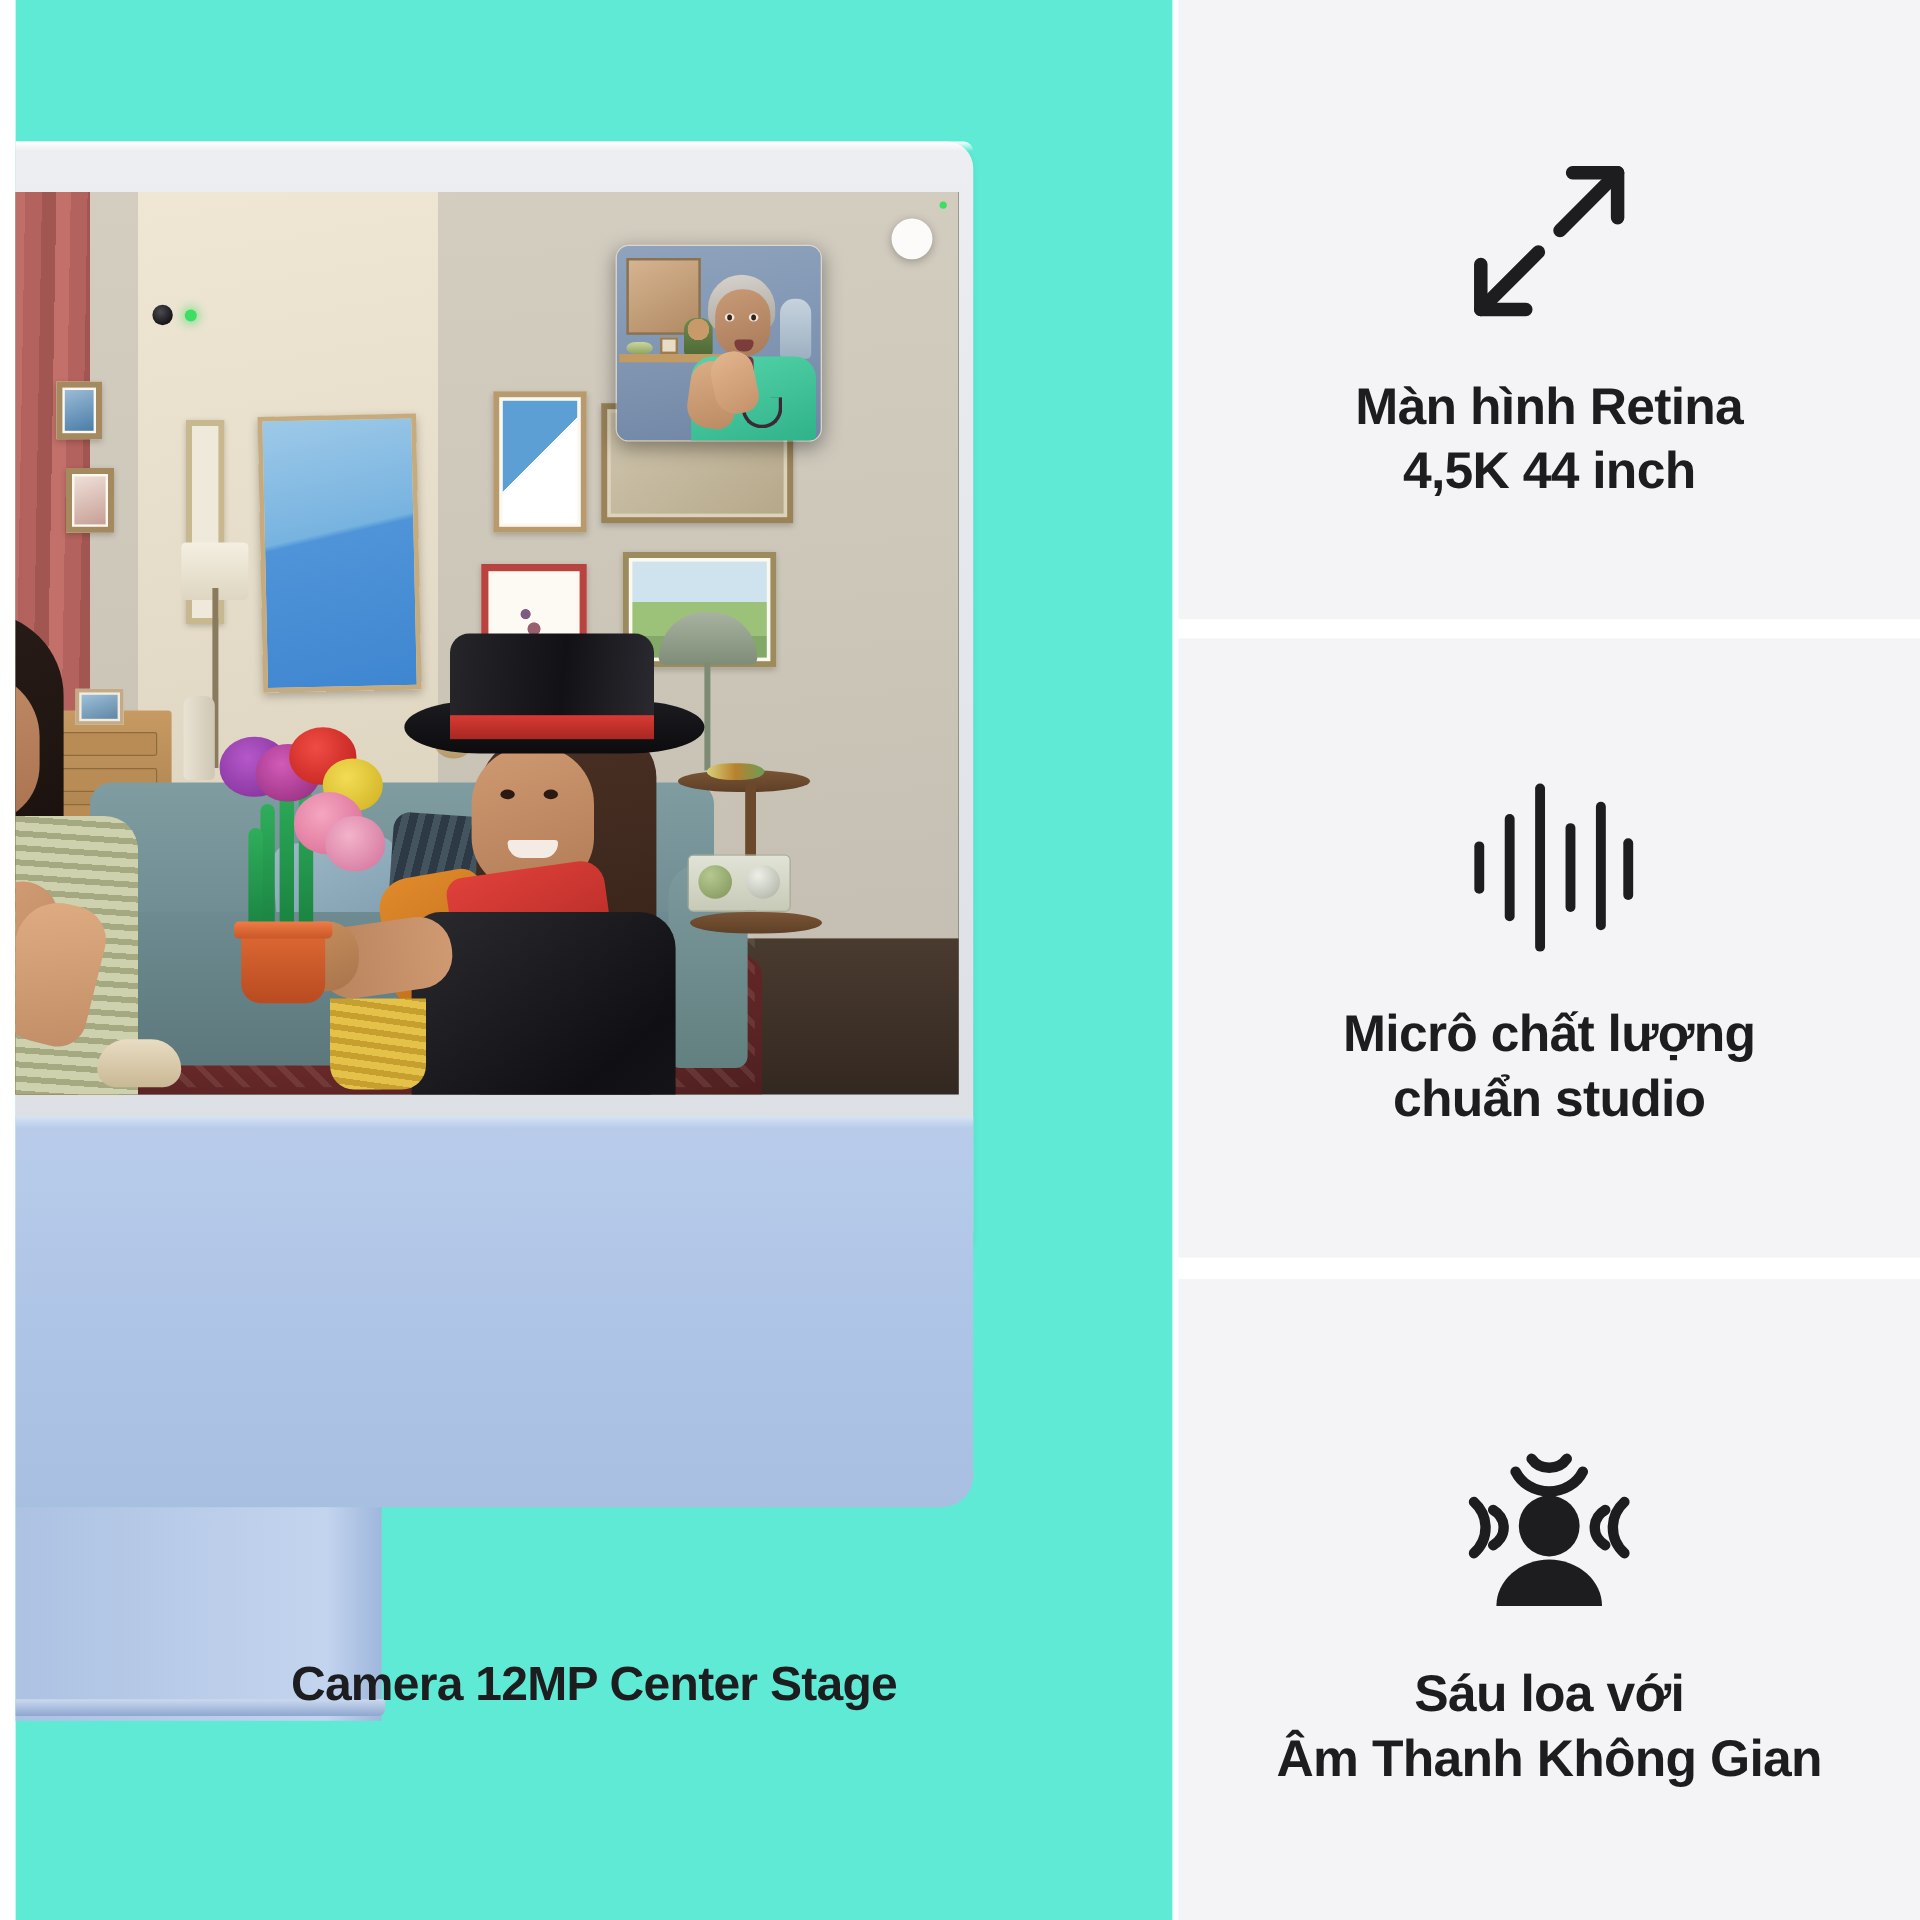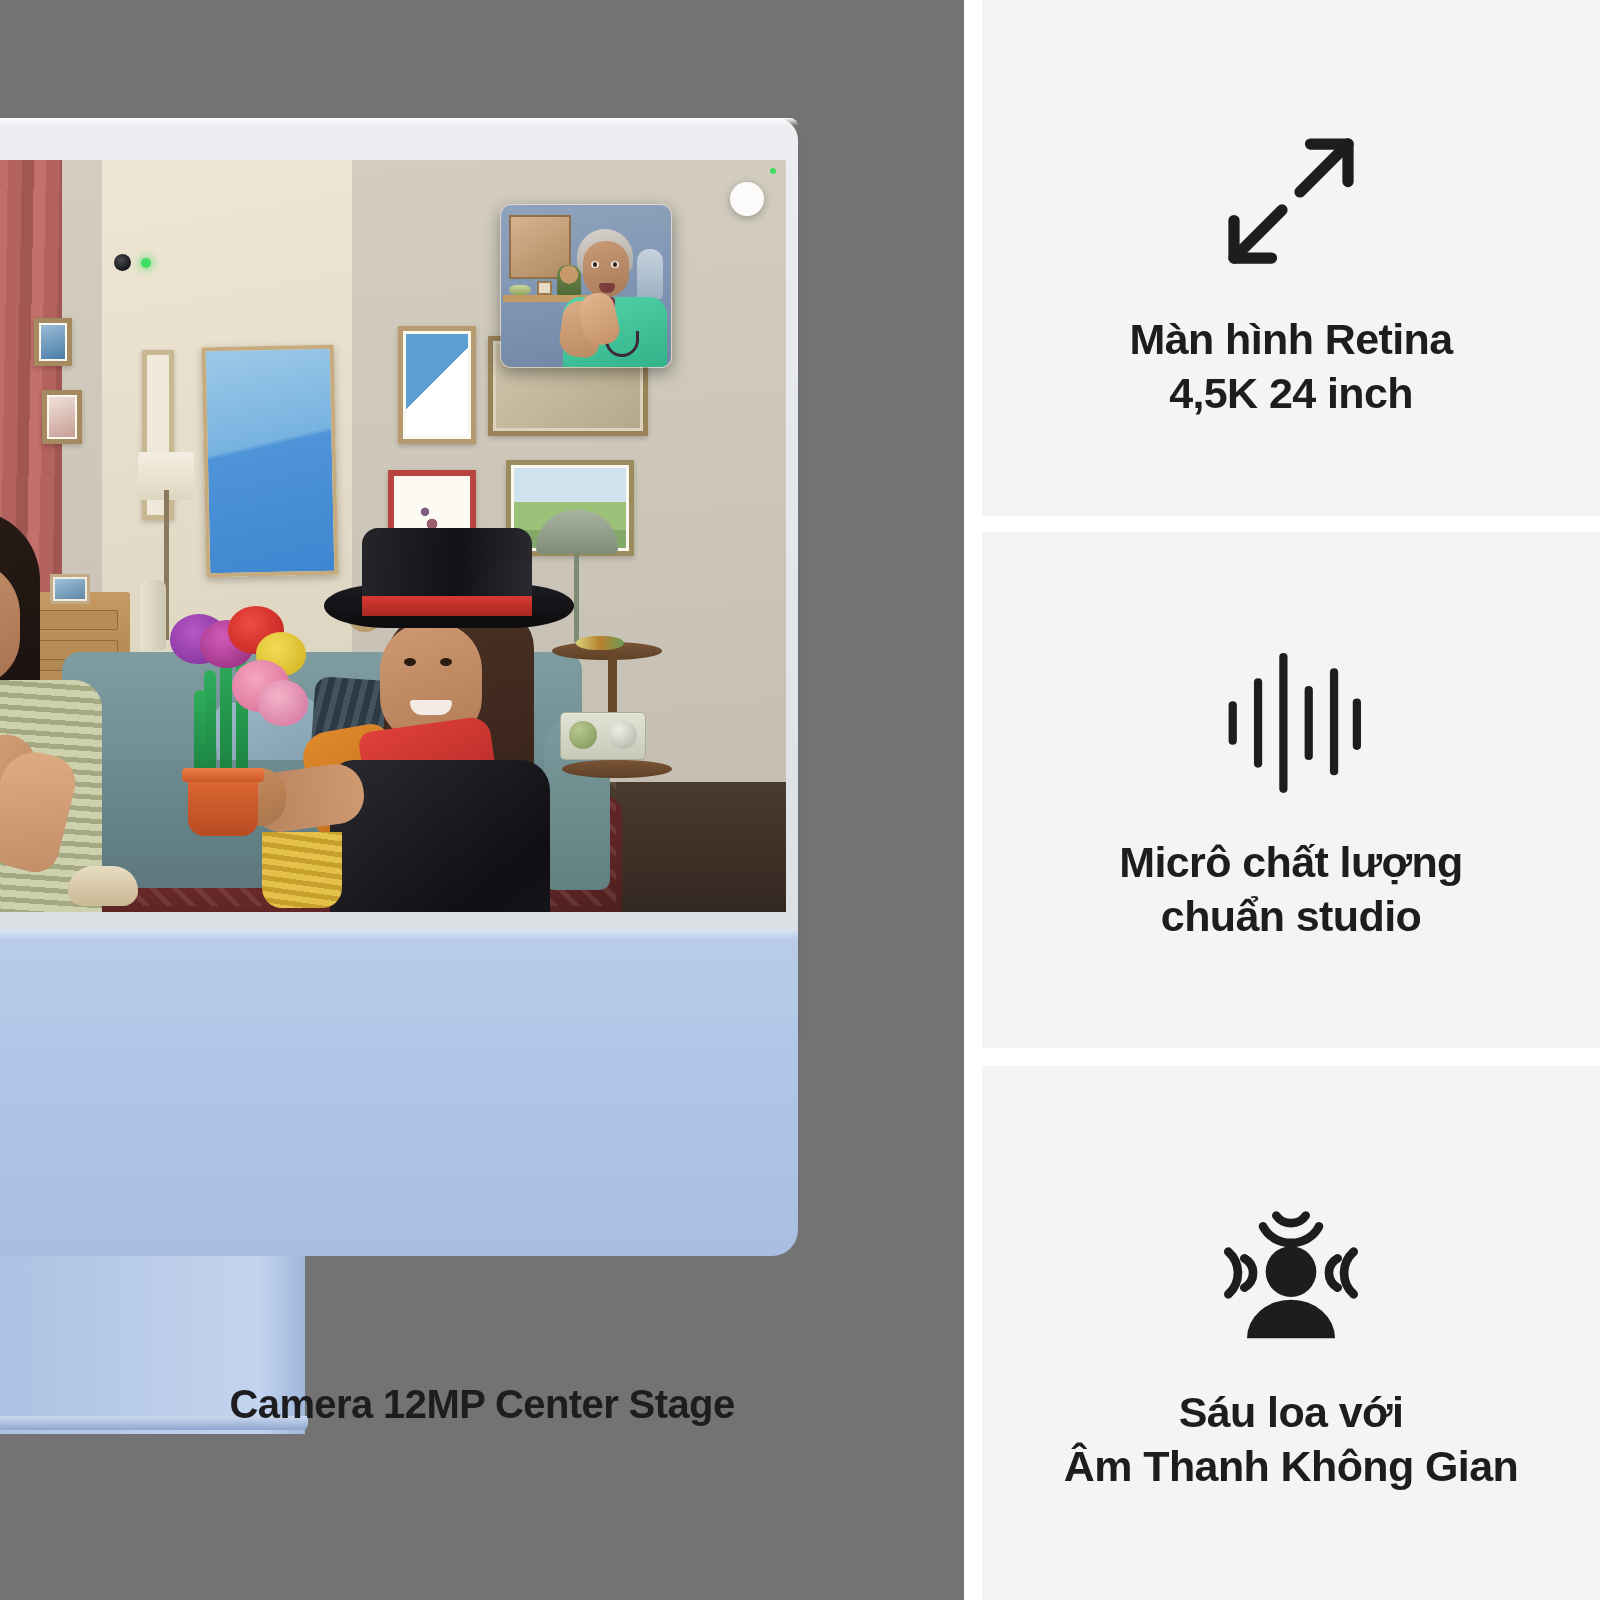--- a/index.html
+++ b/index.html
@@ -6,23 +6,23 @@
   html, body {
     width: 1600px; height: 1600px;
     background: #ffffff;
     font-family: "Liberation Sans", sans-serif;
     overflow: hidden;
   }
   #root { position: relative; width: 1600px; height: 1600px; background: #ffffff; }
 
   
   .left-panel {
-    position: absolute; left: 0; top: 0;
+    position: absolute; left: 13px; top: 0;
     width: 964px; height: 1600px;
-    background: #737373;
+    background: #5eead4;
     overflow: hidden;
   }
   .left-caption {
     position: absolute; left: 0; top: 1382px;
     width: 964px; text-align: center;
     font-size: 40px; font-weight: bold; letter-spacing: -0.6px;
     color: #1d1d1f;
   }
 
   
@@ -452,21 +452,21 @@
         <svg width="150" height="150" viewBox="0 0 100 100" fill="none" stroke="#1d1d1f" stroke-width="7.5" stroke-linecap="round" stroke-linejoin="round">
 
           <path d="M56 44 L88 12"></path>
           <path d="M63 12 L88 12 L88 37"></path>
 
           <path d="M44 56 L12 88"></path>
           <path d="M12 63 L12 88 L37 88"></path>
         </svg>
       </div>
       <div class="card-label">Màn hình Retina
-4,5K 24 inch</div>
+4,5K 44 inch</div>
     </div>
 
     <div class="card card-3">
       <div class="icon-wrap">
         <svg width="160" height="160" viewBox="0 0 120 120" fill="none">
 
           <circle cx="60" cy="62" r="19" fill="#1d1d1f"></circle>
 
           <path d="M27 112 a33 29 0 0 1 66 0 z" fill="#1d1d1f"></path>
 

